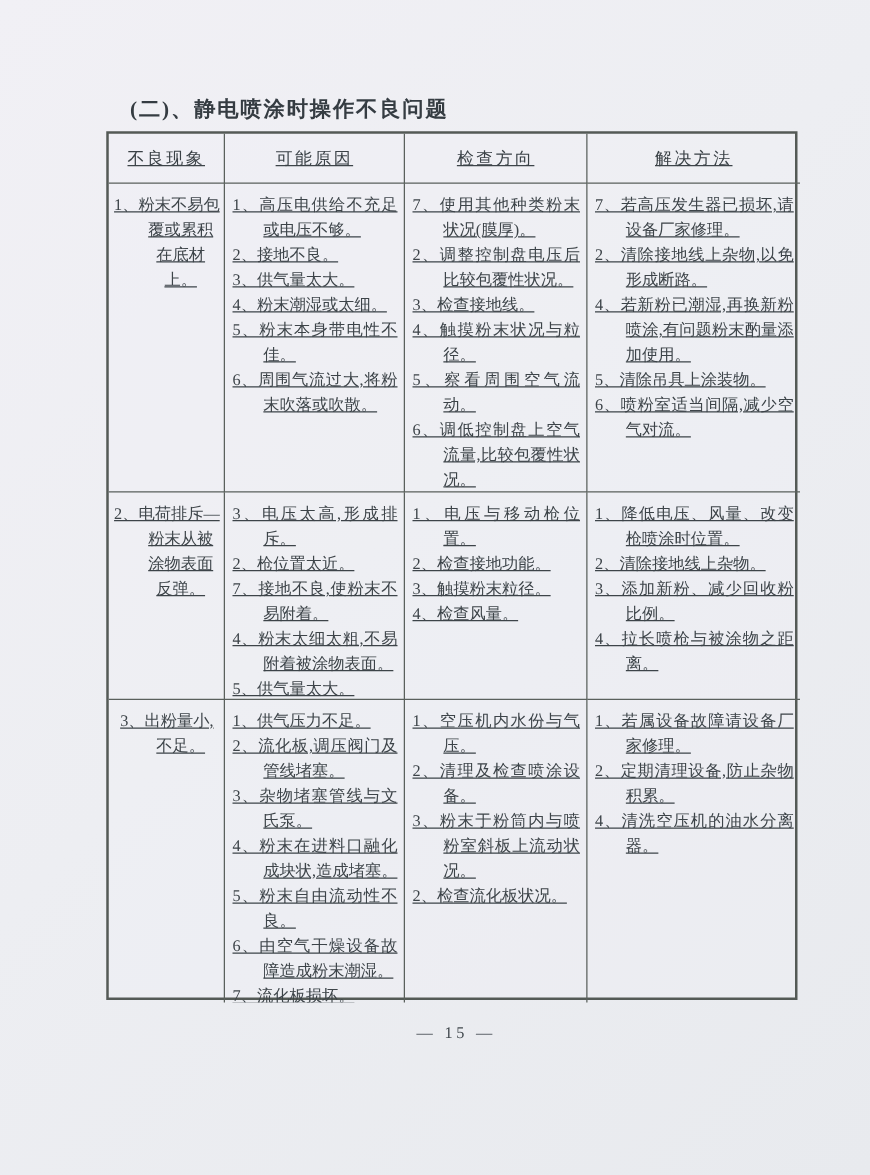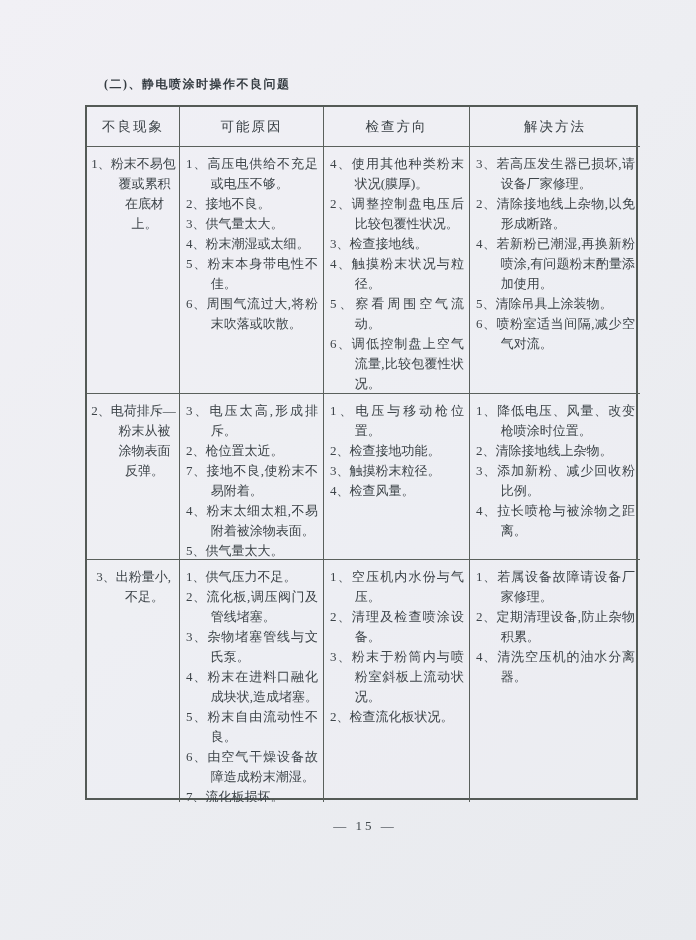--- a/index.html
+++ b/index.html
@@ -4,29 +4,30 @@
 <style>
   html,body{margin:0;padding:0;}
   body{
     width:696px;height:940px;position:relative;overflow:hidden;
     background:linear-gradient(135deg,#f1f0f5 0%,#edeef2 45%,#e8eaee 100%);
     font-family:"Liberation Serif","DejaVu Serif",serif;
     color:#3d4449;
   }
   .page-title{
     position:absolute;left:104px;top:76px;
-    font-size:12px;font-weight:bold;letter-spacing:1.5px;color:#353c42;
+    font-size:17px;font-weight:bold;letter-spacing:1.5px;color:#353c42;
   }
   .fault-table{
     position:absolute;left:85px;top:105px;width:553px;height:695px;
     display:grid;box-sizing:border-box;
     grid-template-columns:93px 144px 146px 170px;
     grid-template-rows:40px 247px 166px 242px;
     border:2px solid #545a56;
     background:rgba(242,241,245,0.35);
+    text-decoration:underline;
   }
   .cell{
     box-sizing:border-box;
     border-right:1px solid #5a605c;
     border-bottom:1px solid #5a605c;
     padding:7px 5px 2px 6px;
     font-size:13px;line-height:20px;
     overflow:hidden;
   }
   .cell.last-col{border-right:none;}
@@ -63,29 +64,29 @@
     </div>
   <div class="cell">
       <div class="item">1、高压电供给不充足或电压不够。</div>
       <div class="item">2、接地不良。</div>
       <div class="item">3、供气量太大。</div>
       <div class="item">4、粉末潮湿或太细。</div>
       <div class="item">5、粉末本身带电性不佳。</div>
       <div class="item">6、周围气流过大,将粉末吹落或吹散。</div>
     </div>
   <div class="cell">
-      <div class="item">4、使用其他种类粉末状况(膜厚)。</div>
+      <div class="item">7、使用其他种类粉末状况(膜厚)。</div>
       <div class="item">2、调整控制盘电压后比较包覆性状况。</div>
       <div class="item">3、检查接地线。</div>
       <div class="item">4、触摸粉末状况与粒径。</div>
       <div class="item">5、察看周围空气流动。</div>
       <div class="item">6、调低控制盘上空气流量,比较包覆性状况。</div>
     </div>
   <div class="cell last-col">
-      <div class="item">3、若高压发生器已损坏,请设备厂家修理。</div>
+      <div class="item">7、若高压发生器已损坏,请设备厂家修理。</div>
       <div class="item">2、清除接地线上杂物,以免形成断路。</div>
       <div class="item">4、若新粉已潮湿,再换新粉喷涂,有问题粉末酌量添加使用。</div>
       <div class="item">5、清除吊具上涂装物。</div>
       <div class="item">6、喷粉室适当间隔,减少空气对流。</div>
     </div>
 
   <div class="cell col-phenomenon">
       <div class="item">2、电荷排斥—粉末从被涂物表面反弹。</div>
     </div>
   <div class="cell">

